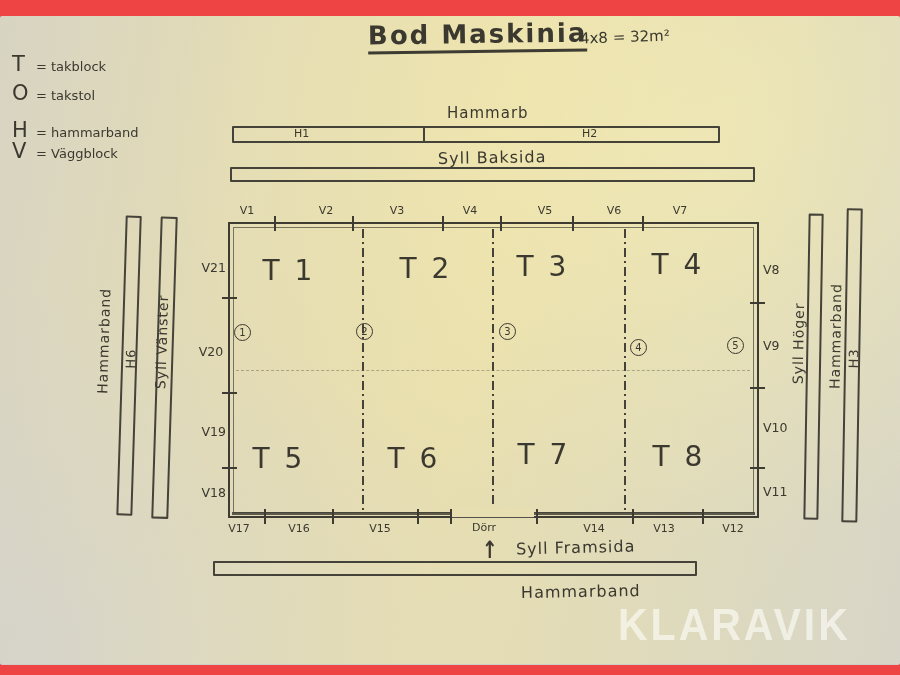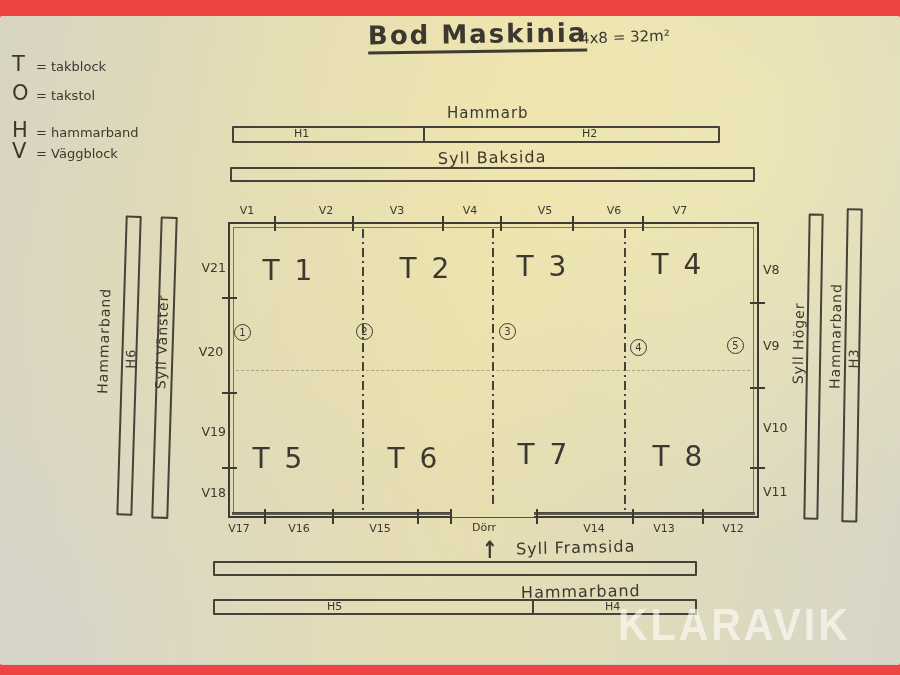--- a/index.html
+++ b/index.html
@@ -153,20 +153,15 @@
     <span class="tick" style="left:306px;bottom:-8px;width:2px;height:15px;"></span>
     <span class="tick" style="left:402px;bottom:-8px;width:2px;height:15px;"></span>
     <span class="tick" style="left:472px;bottom:-8px;width:2px;height:15px;"></span>
 
     <span style="position:absolute;left:252px;top:calc(100% + 22px);font-size:19px;font-weight:bold;transform:scaleY(1.25);">↑</span>
   </div>
 
   <div class="hand ink" style="left:516px;top:538px;font-size:16px;letter-spacing:1px;transform:rotate(-1.5deg);">Syll Framsida</div>
   <div class="bar" style="left:213px;top:561px;width:484px;height:15px;"></div>
   <div class="hand ink" style="left:521px;top:582px;font-size:16px;letter-spacing:1px;transform:rotate(-1deg);">Hammarband</div>
-  <div class="bar" style="left:213px;top:599px;width:484px;height:16px;">
-    <span class="bar-tag" style="left:112px;">H5</span>
-    <span class="bar-div" style="left:317px;"></span>
-    <span class="bar-tag" style="left:390px;">H4</span>
-  </div>
 
   <div class="watermark">KLARAVIK</div>
 </div>
 
 </body></html>

